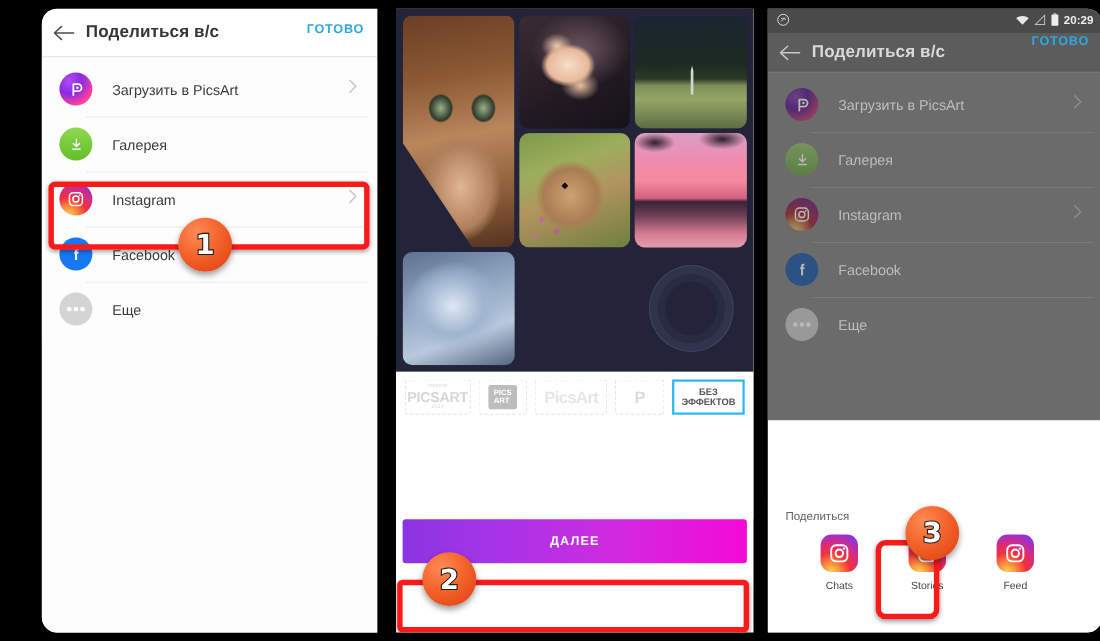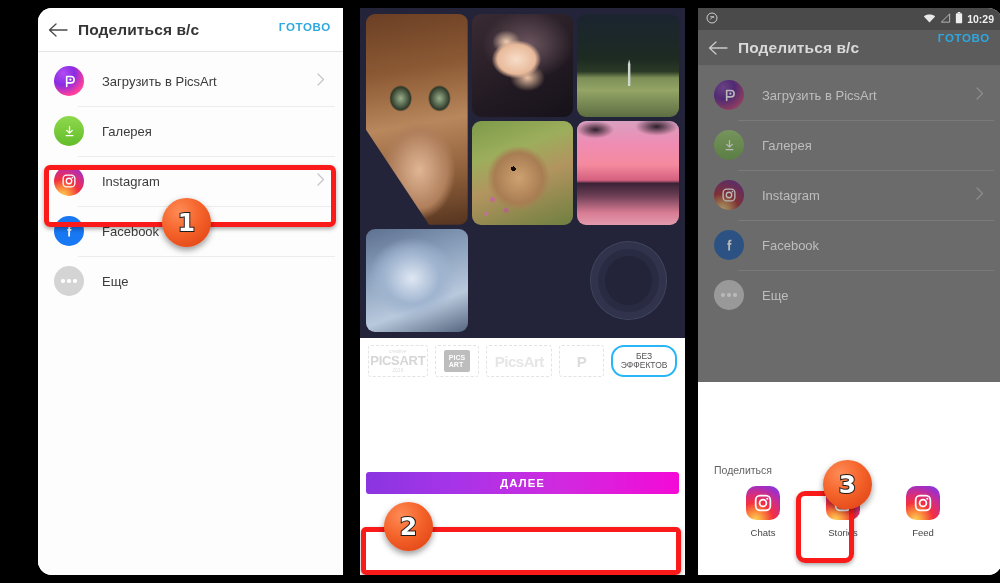--- a/index.html
+++ b/index.html
@@ -149,30 +149,30 @@
     font-size:8px; color:#d8d8d8; overflow:hidden; position:relative;
   }
   .fx-1{ flex:1.35; }
   .fx-1 .big{ font-size:13px; font-weight:bold; color:#d6d6d6; letter-spacing:-.3px;}
   .fx-1 .sm{ font-size:5px; color:#ddd; font-style:italic;}
   .fx-2 .chip{ background:#bdbdbd; color:#fff; font-size:7px; font-weight:bold;
     padding:4px 5px; line-height:7px; border-radius:2px; text-align:left;}
   .fx-3{ flex:1.5; font-size:15px; color:#e6e6e6; font-weight:bold; letter-spacing:-.5px;}
   .fx-4 .plogo{ font-size:15px; color:#dcdcdc; font-weight:bold;}
   .fx-last{
-    flex:1.45; border:2px solid #29b6f6; border-style:solid; border-radius:13px;
-    color:#555; font-size:8.5px; font-weight:normal; line-height:9px; text-align:center;
+    flex:1.45; border:2px solid #29b6f6; border-style:solid; border-radius:0;
+    color:#555; font-size:8.5px; font-weight:bold; line-height:9px; text-align:center;
   }
   .fx-col{display:flex;flex-direction:column;align-items:center;justify-content:center;line-height:1.05;}
 
   .p2-blank{ background:#fff; flex:1; }
 
   
   .next-btn{
-    height:22px; margin:0 6px; border-radius:3px;
+    height:40px; margin:0 6px; border-radius:3px;
     background:linear-gradient(90deg,#8a35e0 0%,#a734e8 28%,#d02adf 62%,#f40ad6 100%);
     display:flex; align-items:center; justify-content:center;
     color:#fff; font-size:11.5px; font-weight:bold; letter-spacing:1px;
   }
 
   
   .p3-statusbar{
     height:22px; background:#4a4a4a; display:flex; align-items:center;
     padding:0 8px; color:#f0f0f0; font-size:10px; position:relative;
   }
@@ -371,21 +371,21 @@
           <svg width="11" height="10" viewBox="0 0 12 12">
               <path d="M11 1 L11 11 L1 11 Z" fill="none" stroke="#bdbdbd" stroke-width="1.1"></path>
             </svg>
         </span>
         <span>
           <svg width="8" height="12" viewBox="0 0 8 13">
               <rect x="2.6" y="0" width="2.8" height="1.3" fill="#ededed"></rect>
               <rect x="0.6" y="1.3" width="6.8" height="11" rx="1" fill="#ededed"></rect>
             </svg>
         </span>
-        <span>10:29</span>
+        <span>20:29</span>
       </span>
     </div>
 
     <div class="p3-appbar">
       <div class="back-arrow">
         <svg width="20" height="16" viewBox="0 0 20 16">
             <path d="M8 2 L1.5 8 L8 14 M1.8 8 H19" stroke="currentColor" stroke-width="1.3" fill="none" stroke-linecap="round" stroke-linejoin="round"></path>
           </svg>
       </div>
       <div class="appbar-title">Поделиться в/с</div>

